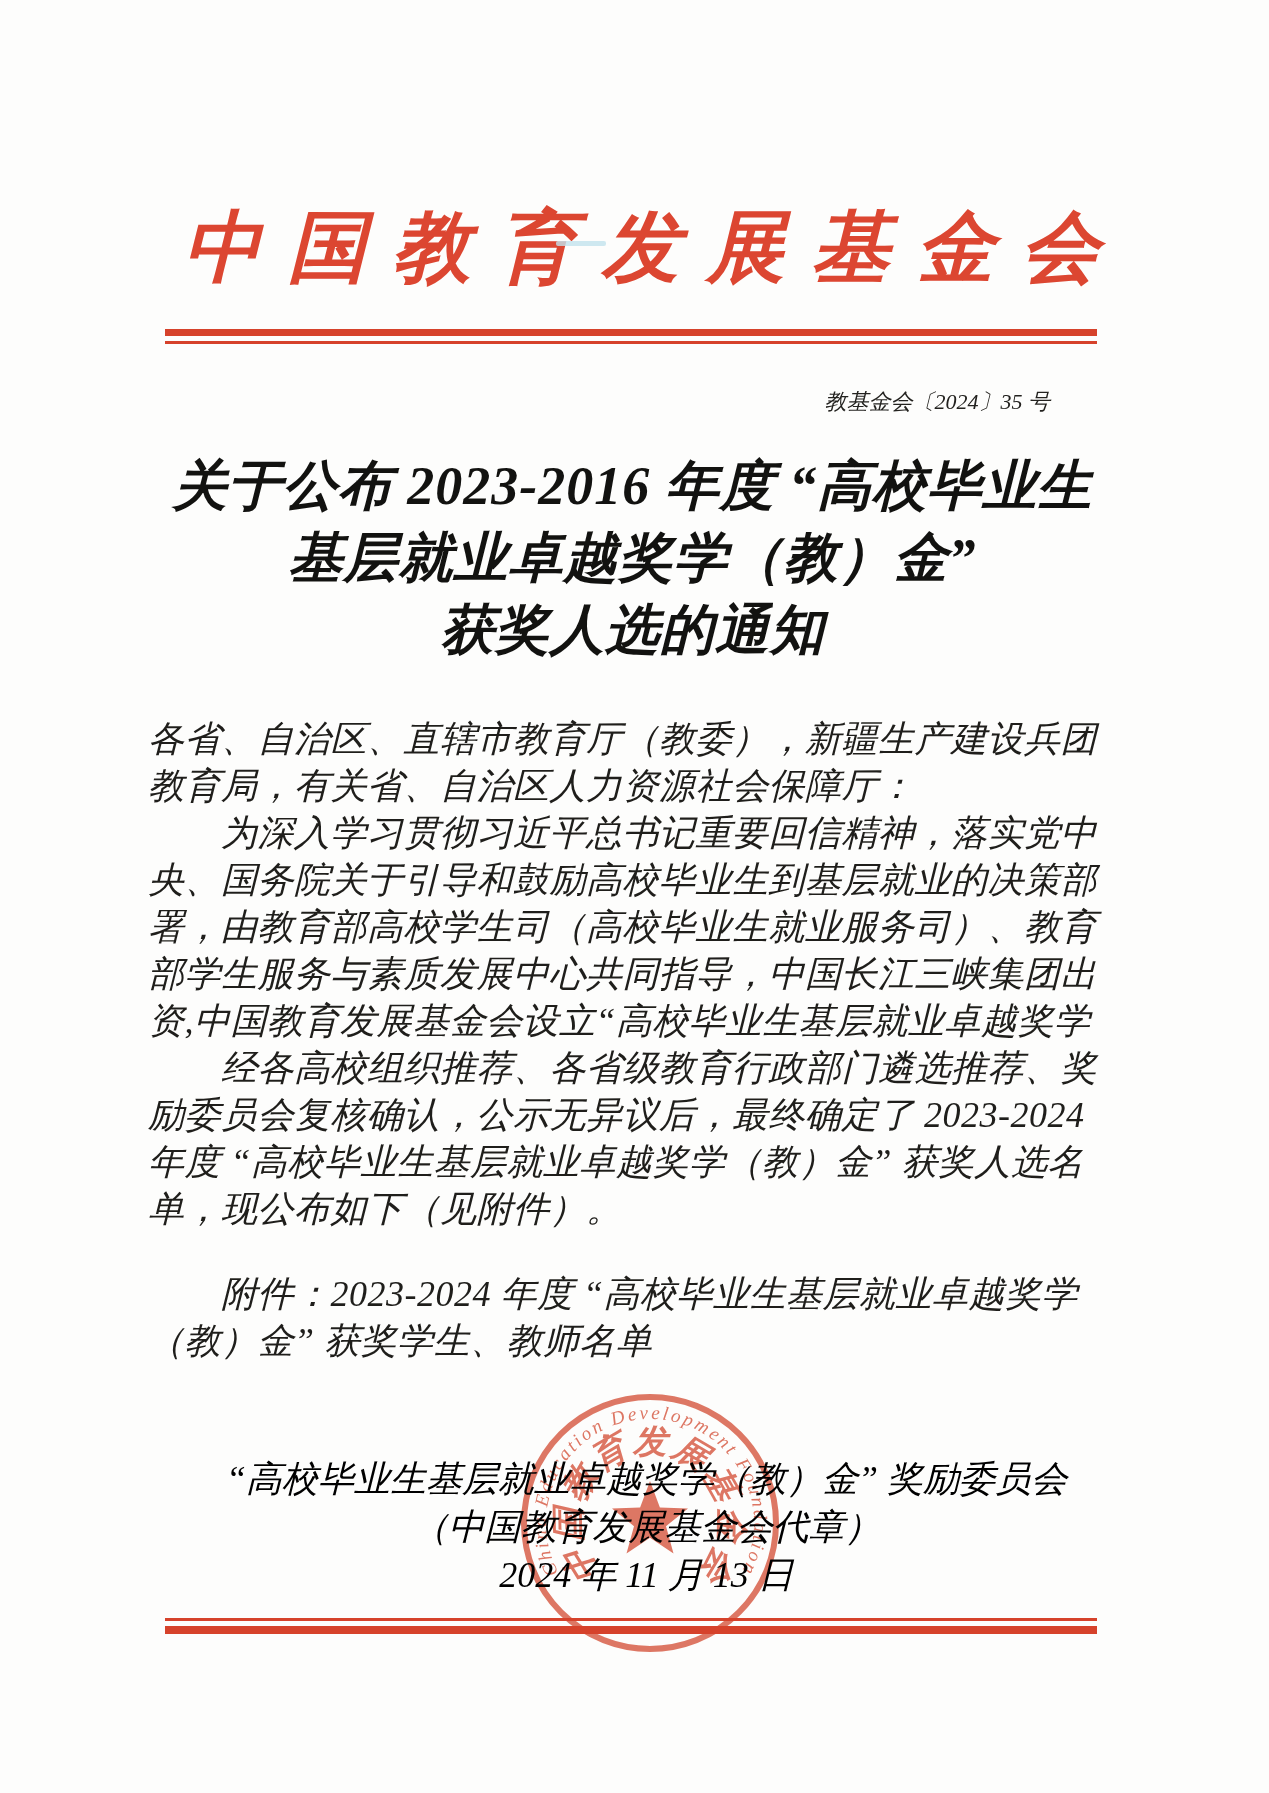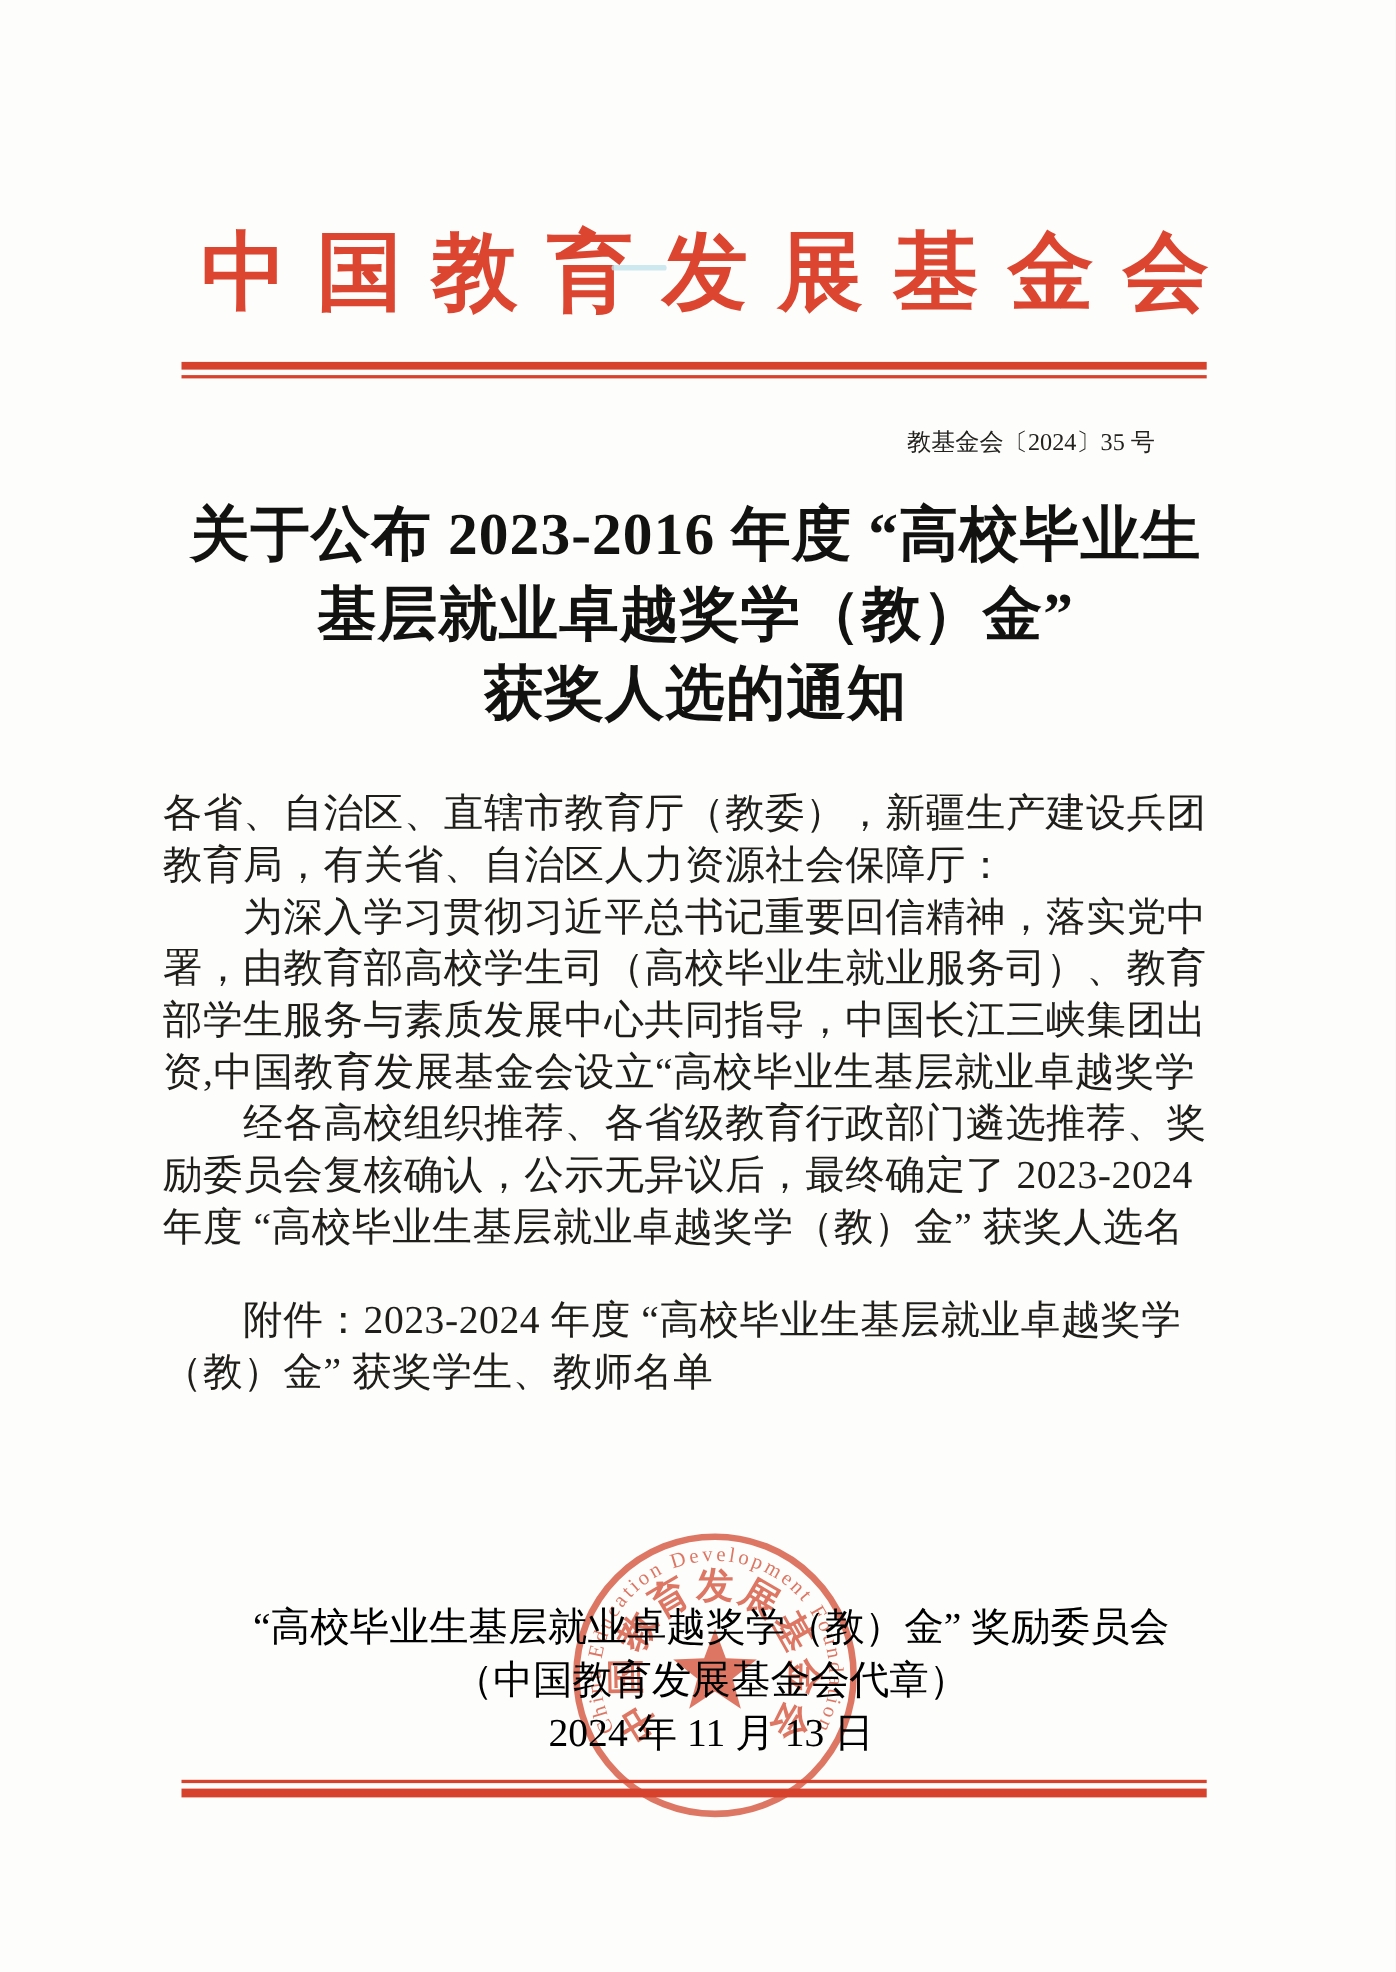--- a/index.html
+++ b/index.html
@@ -4,20 +4,21 @@
 <style>
   html,body{margin:0;padding:0;background:#e8e8e8;}
   .page{
     position:relative;
     width:1269px;height:1793px;
     margin:0 auto;
     background:#fdfdfc;
     overflow:hidden;
     font-family:"Liberation Serif","DejaVu Serif",serif;
     color:#201f1d;
+    font-style:italic;
   }
   
   .org-title{
     position:absolute;left:183px;top:198px;width:916px;height:100px;
     font-size:78px;line-height:100px;font-weight:700;
     color:#dc4631;
     text-align:justify;text-align-last:justify;
     white-space:nowrap;
     letter-spacing:0;
   }
@@ -81,26 +82,28 @@
   <div class="doc-title">
     <div>关于公布 2023-2016 年度 “高校毕业生</div>
     <div>基层就业卓越奖学（教）金”</div>
     <div>获奖人选的通知</div>
   </div>
 
   <div class="body-text">
     <div class="line">各省、自治区、直辖市教育厅（教委），新疆生产建设兵团</div>
     <div class="line">教育局，有关省、自治区人力资源社会保障厅：</div>
     <div class="line">　　为深入学习贯彻习近平总书记重要回信精神，落实党中</div>
+    <div class="line">央、国务院关于引导和鼓励高校毕业生到基层就业的决策部</div>
     <div class="line">署，由教育部高校学生司（高校毕业生就业服务司）、教育</div>
     <div class="line">部学生服务与素质发展中心共同指导，中国长江三峡集团出</div>
     <div class="line">资,中国教育发展基金会设立“高校毕业生基层就业卓越奖学</div>
     <div class="line">　　经各高校组织推荐、各省级教育行政部门遴选推荐、奖</div>
     <div class="line">励委员会复核确认，公示无异议后，最终确定了 2023-2024</div>
     <div class="line">年度 “高校毕业生基层就业卓越奖学（教）金” 获奖人选名</div>
+    <div class="line">单，现公布如下（见附件）。</div>
     <div class="line gap-above">　　附件：2023-2024 年度 “高校毕业生基层就业卓越奖学</div>
     <div class="line">（教）金” 获奖学生、教师名单</div>
   </div>
 
   <div class="signature">
     <div>“高校毕业生基层就业卓越奖学（教）金” 奖励委员会</div>
     <div>（中国教育发展基金会代章）</div>
     <div>2024 年 11 月 13 日</div>
   </div>
 

